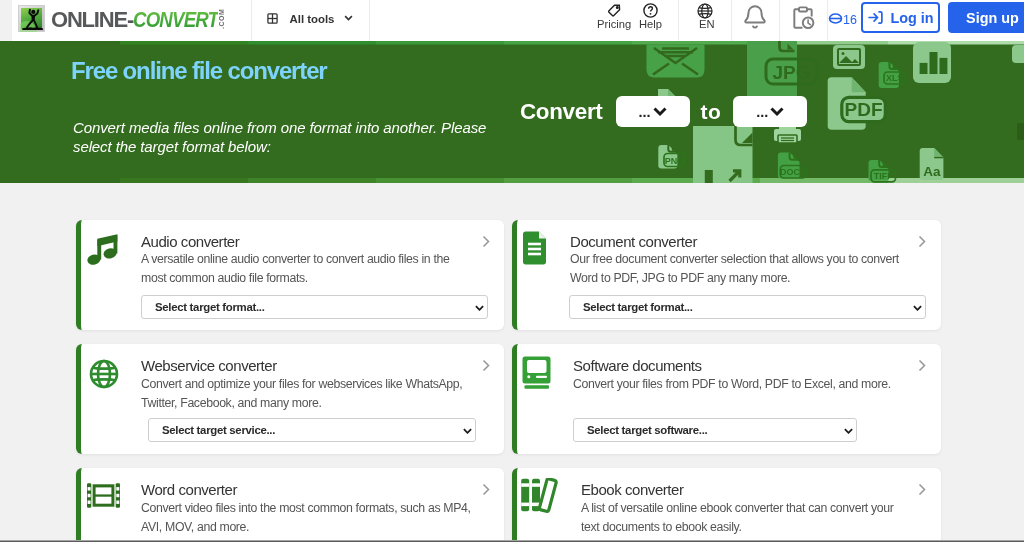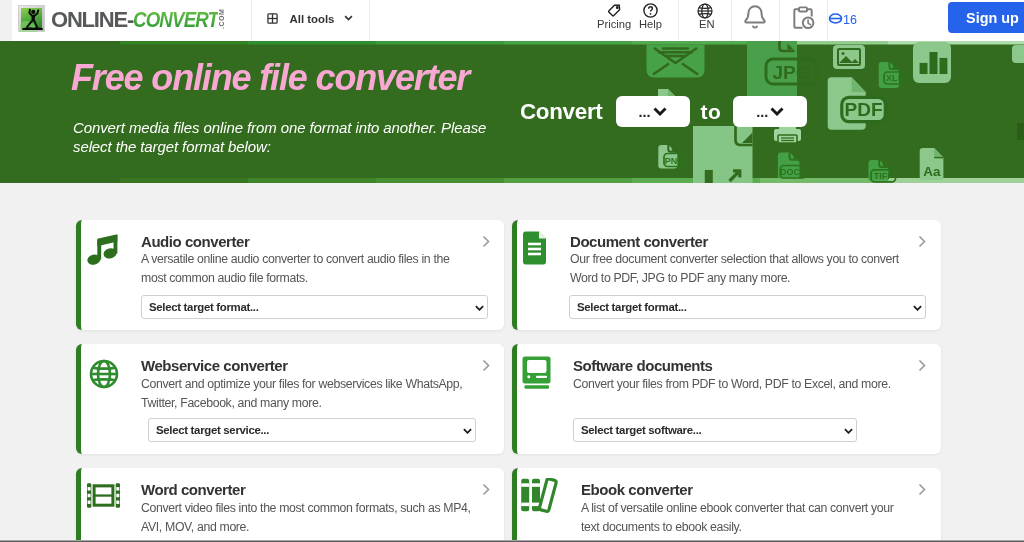--- a/index.html
+++ b/index.html
@@ -26,36 +26,36 @@
   .navlbl { font-size:11.4px; font-weight:bold; color:#333; }
   .small-lbl { font-size:11.2px; color:#3a3a3a; position:absolute; }
 
   .btn { position:absolute; top:2px; height:31px; border-radius:4px; font-size:14.4px; font-weight:bold;
       display:flex; align-items:center; justify-content:center; }
   #btn-login { left:849px; width:79px; border:2px solid #2563eb; color:#2563eb; background:#fff; }
   #btn-signup { left:936px; width:89px; background:#2563eb; color:#fff; }
 
   
   #hero { position:absolute; left:0; top:41px; width:1024px; height:142px; background:#336c1e; overflow:hidden; }
-  #hero-title { position:absolute; left:71px; top:16px; color:#f9a8d4; font-size:36px; font-weight:bold; letter-spacing:-1.15px;font-style:italic; }
+  #hero-title { position:absolute; left:71px; top:16px; color:#7dd3fc; font-size:24px; font-weight:bold; letter-spacing:-1.15px; }
   #hero-sub { position:absolute; left:73px; top:76.5px; color:#fff; font-size:15px; line-height:19.5px; letter-spacing:-0.1px;font-style:italic; }
   #cv-row { position:absolute; left:520px; top:55px; height:31px; display:flex; align-items:center; color:#fff; }
   .dd { width:74px; height:31px; background:#fff; border-radius:6px; display:flex; align-items:center; justify-content:center; }
   .dd .dots { font-size:14.5px; color:#222; font-weight:bold; margin-right:2px; }
 
   
   .card { position:absolute; background:#fff; border-radius:6px; height:110px;
       box-shadow:0 1px 3px rgba(0,0,0,0.07); border-left:5px solid #2e7d22; }
   .c1 { left:76px;  width:428px; }
   .c2 { left:512px; width:429px; }
-  .ctitle { position:absolute; font-size:15px; font-weight:bold; color:#333; letter-spacing:-0.45px; }
+  .ctitle { position:absolute; font-size:15px; font-weight:normal; color:#333; letter-spacing:-0.45px; }
   .cdesc  { position:absolute; font-size:12.3px; color:#555; line-height:19.4px; letter-spacing:-0.35px; }
   .chev { position:absolute; }
   .sel { position:absolute; height:23.5px; background:#fff; border:1px solid #cfcfcf; border-radius:3px;
-      font-size:11.4px; font-weight:bold; color:#2a2a2a; display:flex; align-items:center; padding-left:7px; letter-spacing:-0.3px; }
+      font-size:11.4px; font-weight:bold; color:#2a2a2a; display:flex; align-items:center; padding-left:13px; letter-spacing:-0.3px; }
   .sel svg { position:absolute; right:3px; top:8.5px; }
 </style>
 </head>
 <body>
 
 <div id="header">
   <div id="logo-box">
       <div class="inner"></div>
     <svg class="abs" style="left:1px;top:1px" width="25" height="25" viewBox="0 0 25 25">
       <circle cx="6.5" cy="24" r="10" fill="#8ade6e" opacity="0.55"></circle>
@@ -127,20 +127,27 @@
     <path d="M16.7 13.9 L16.7 16.7 L18.8 18.1" stroke-width="1.5" stroke-linecap="round"></path>
   </svg>
   <div class="vsep" style="left:815px"></div>
 
   <svg class="abs" style="left:816px;top:13px" width="15" height="11" viewBox="0 0 15 11" fill="none" stroke="#2563eb" stroke-width="1.6">
     <ellipse cx="7.5" cy="5.5" rx="6" ry="4.5"></ellipse>
     <line x1="2" y1="5.5" x2="13" y2="5.5"></line>
   </svg>
   <div class="abs" style="left:831px;top:13px;font-size:12.5px;font-weight:normal;color:#2563eb">16</div>
 
+  <div class="btn" id="btn-login">
+    <svg width="17" height="17" viewBox="0 0 24 24" fill="none" stroke="#2563eb" stroke-width="2.4" stroke-linecap="round" stroke-linejoin="round" style="margin-right:6px">
+      <path d="M3 12 L14 12 M10 7 L15 12 L10 17"></path>
+      <path d="M17 4 L19 4 C20.1 4 21 4.9 21 6 L21 18 C21 19.1 20.1 20 19 20 L17 20"></path>
+    </svg>
+    Log in
+  </div>
   <div class="btn" id="btn-signup">Sign up</div>
 </div>
 
 <div id="hero">
   <svg class="abs" style="left:0;top:0" width="1024" height="142" viewBox="0 0 1024 142">
 
     <rect x="120" y="0" width="128" height="3.5" fill="#338322"></rect>
     <rect x="248" y="0" width="128" height="3.5" fill="#2f8e2f"></rect>
     <rect x="376" y="0" width="128" height="3.5" fill="#3a9a3a"></rect>
     <rect x="504" y="0" width="128" height="3.5" fill="#45a545"></rect>

